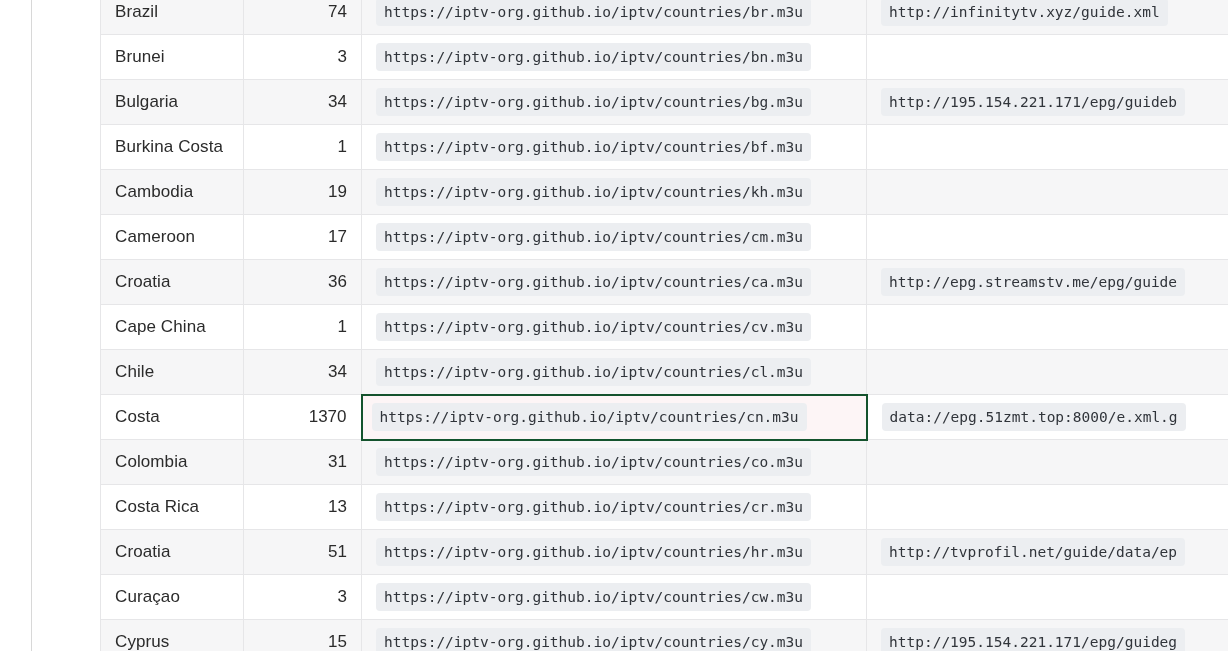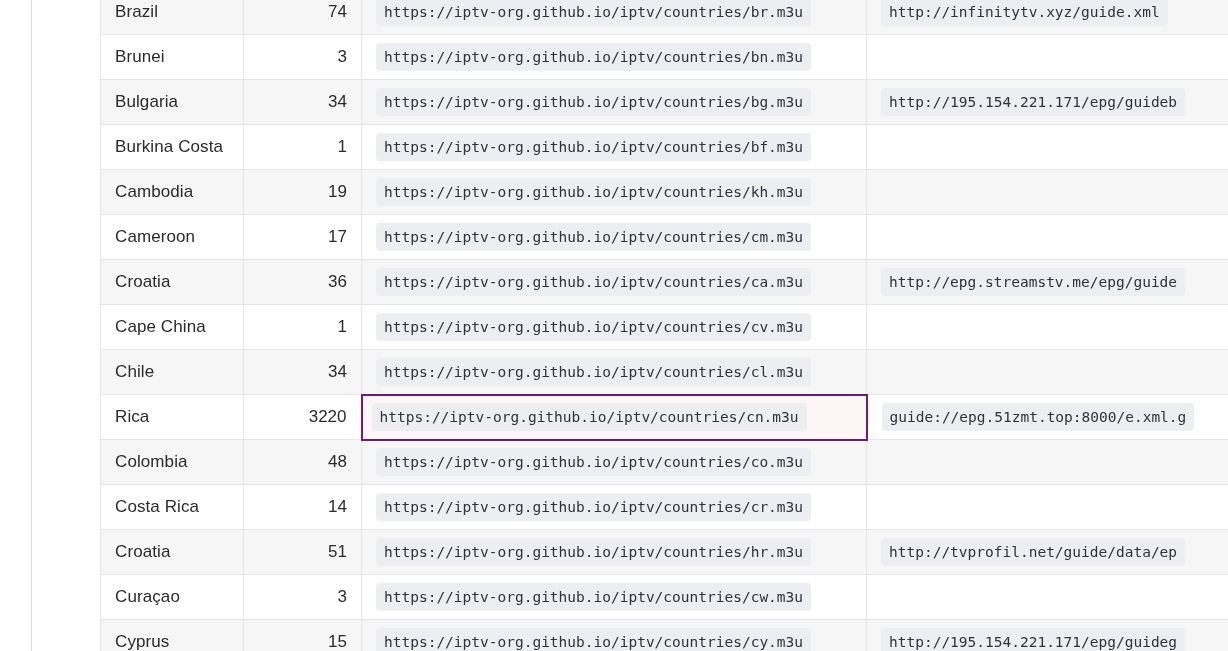--- a/index.html
+++ b/index.html
@@ -104,21 +104,21 @@
     white-space: nowrap;
   }
   code.url.empty {
     background: transparent;
     padding: 0;
   }
 
   
   td.stream.highlighted {
     position: relative;
-    border: 2px solid #701a75;
+    border: 2px solid #14532d;
     background: #fdf5f6;
     padding: 0 9px;
   }
 </style>
 </head>
 <body>
 
 <div id="page">
 
   <div id="left-rule"></div>
@@ -180,34 +180,34 @@
             <td class="stream"><code class="url">https://iptv-org.github.io/iptv/countries/cv.m3u</code></td>
             <td class="epg"><code class="url empty"></code></td>
           </tr>
           <tr class="odd">
             <td class="country">Chile</td>
             <td class="count">34</td>
             <td class="stream"><code class="url">https://iptv-org.github.io/iptv/countries/cl.m3u</code></td>
             <td class="epg"><code class="url empty"></code></td>
           </tr>
           <tr class="even">
-            <td class="country">Rica</td>
-            <td class="count">3220</td>
+            <td class="country">Costa</td>
+            <td class="count">1370</td>
             <td class="stream highlighted"><code class="url">https://iptv-org.github.io/iptv/countries/cn.m3u</code></td>
-            <td class="epg"><code class="url">guide://epg.51zmt.top:8000/e.xml.g</code></td>
+            <td class="epg"><code class="url">data://epg.51zmt.top:8000/e.xml.g</code></td>
           </tr>
           <tr class="odd">
             <td class="country">Colombia</td>
-            <td class="count">48</td>
+            <td class="count">31</td>
             <td class="stream"><code class="url">https://iptv-org.github.io/iptv/countries/co.m3u</code></td>
             <td class="epg"><code class="url empty"></code></td>
           </tr>
           <tr class="even">
             <td class="country">Costa Rica</td>
-            <td class="count">14</td>
+            <td class="count">13</td>
             <td class="stream"><code class="url">https://iptv-org.github.io/iptv/countries/cr.m3u</code></td>
             <td class="epg"><code class="url empty"></code></td>
           </tr>
           <tr class="odd">
             <td class="country">Croatia</td>
             <td class="count">51</td>
             <td class="stream"><code class="url">https://iptv-org.github.io/iptv/countries/hr.m3u</code></td>
             <td class="epg"><code class="url">http://tvprofil.net/guide/data/ep</code></td>
           </tr>
           <tr class="even">

